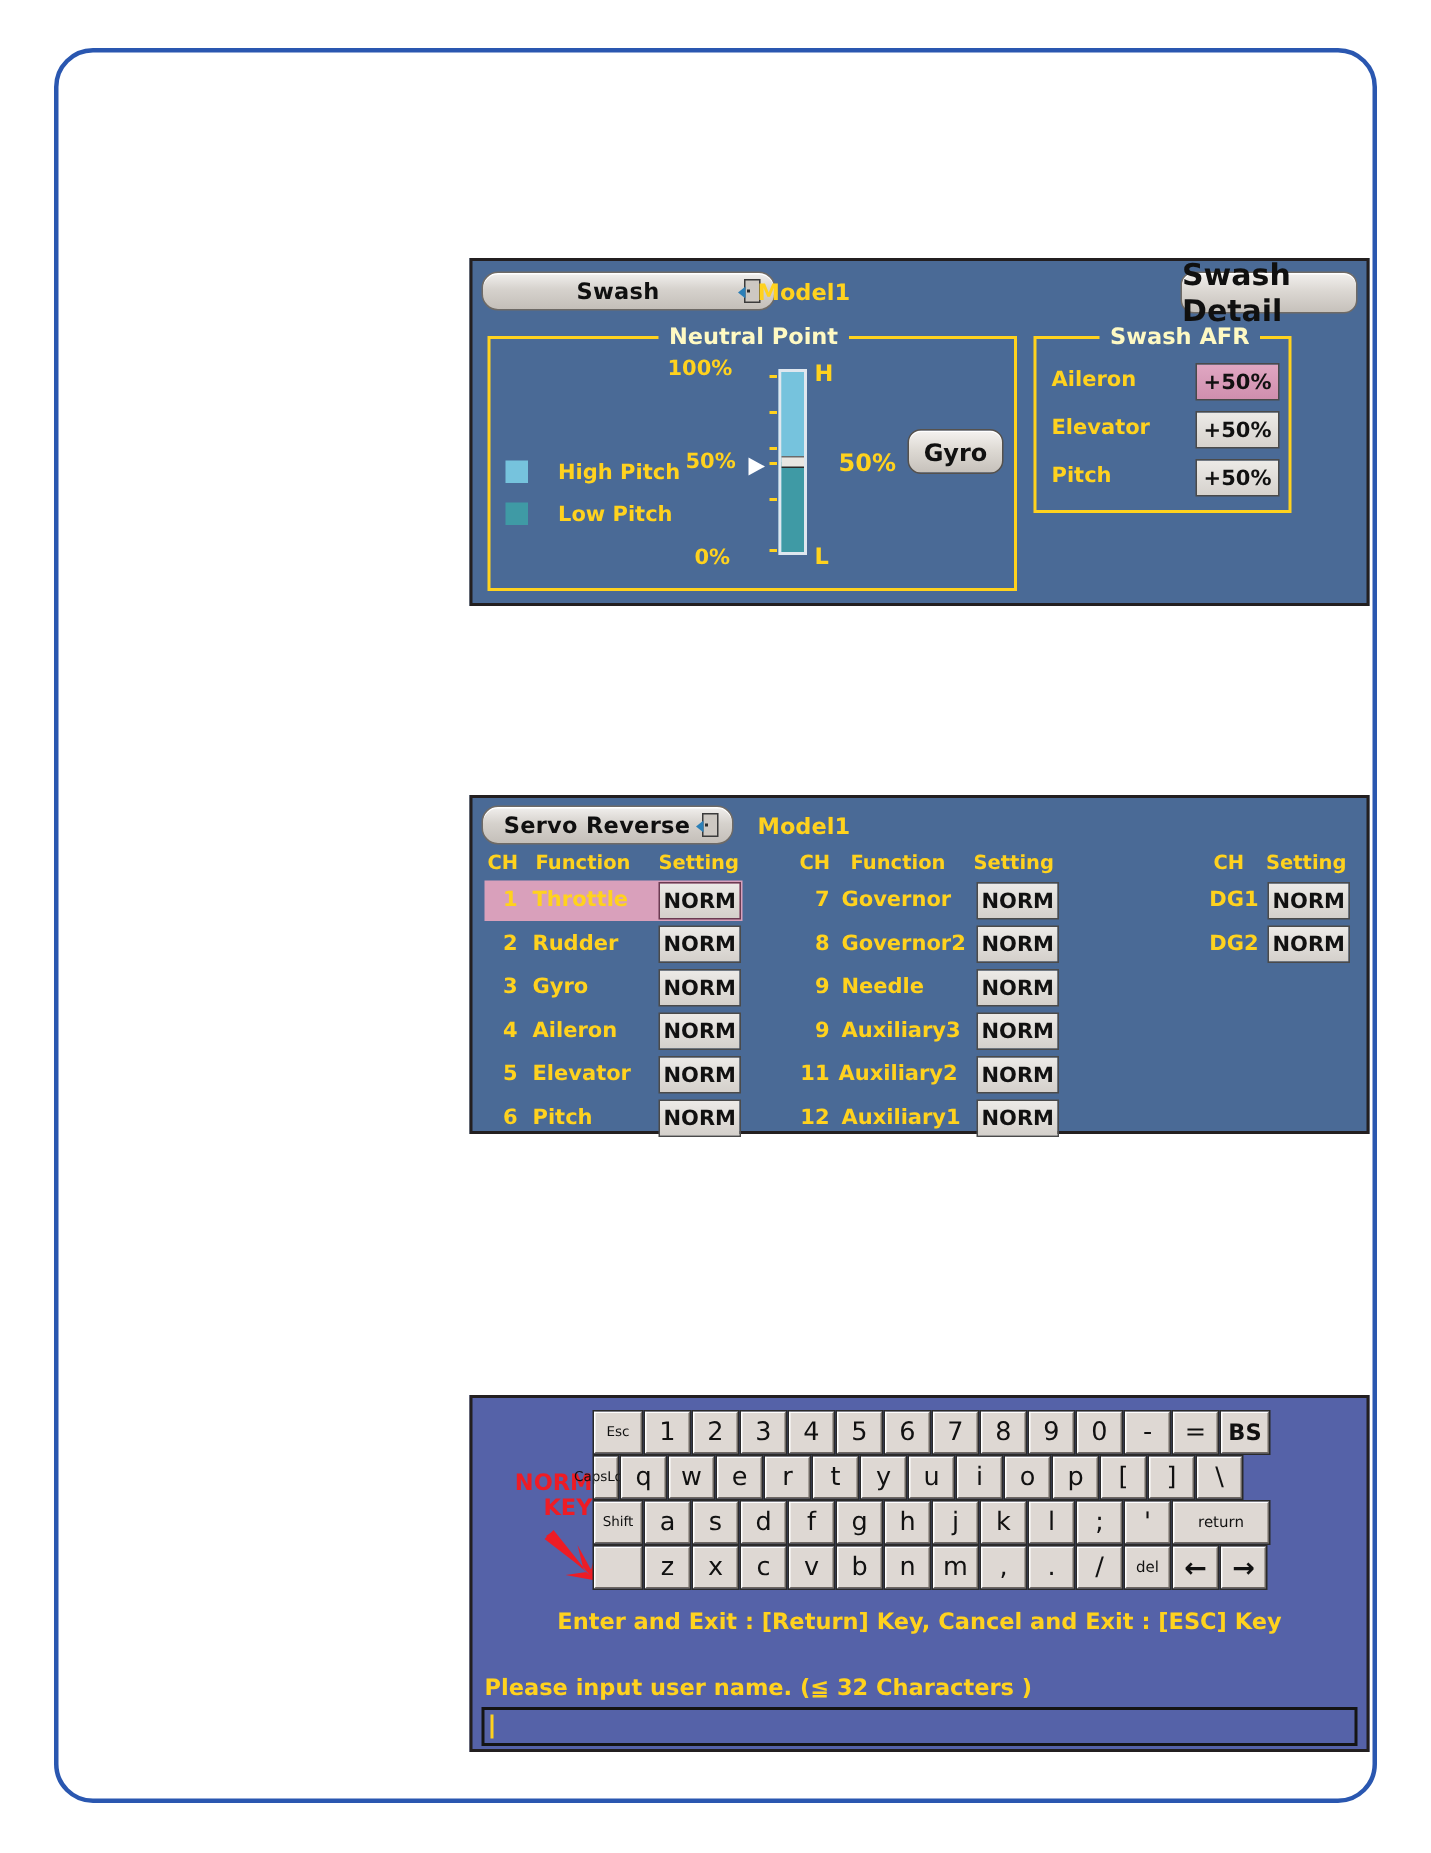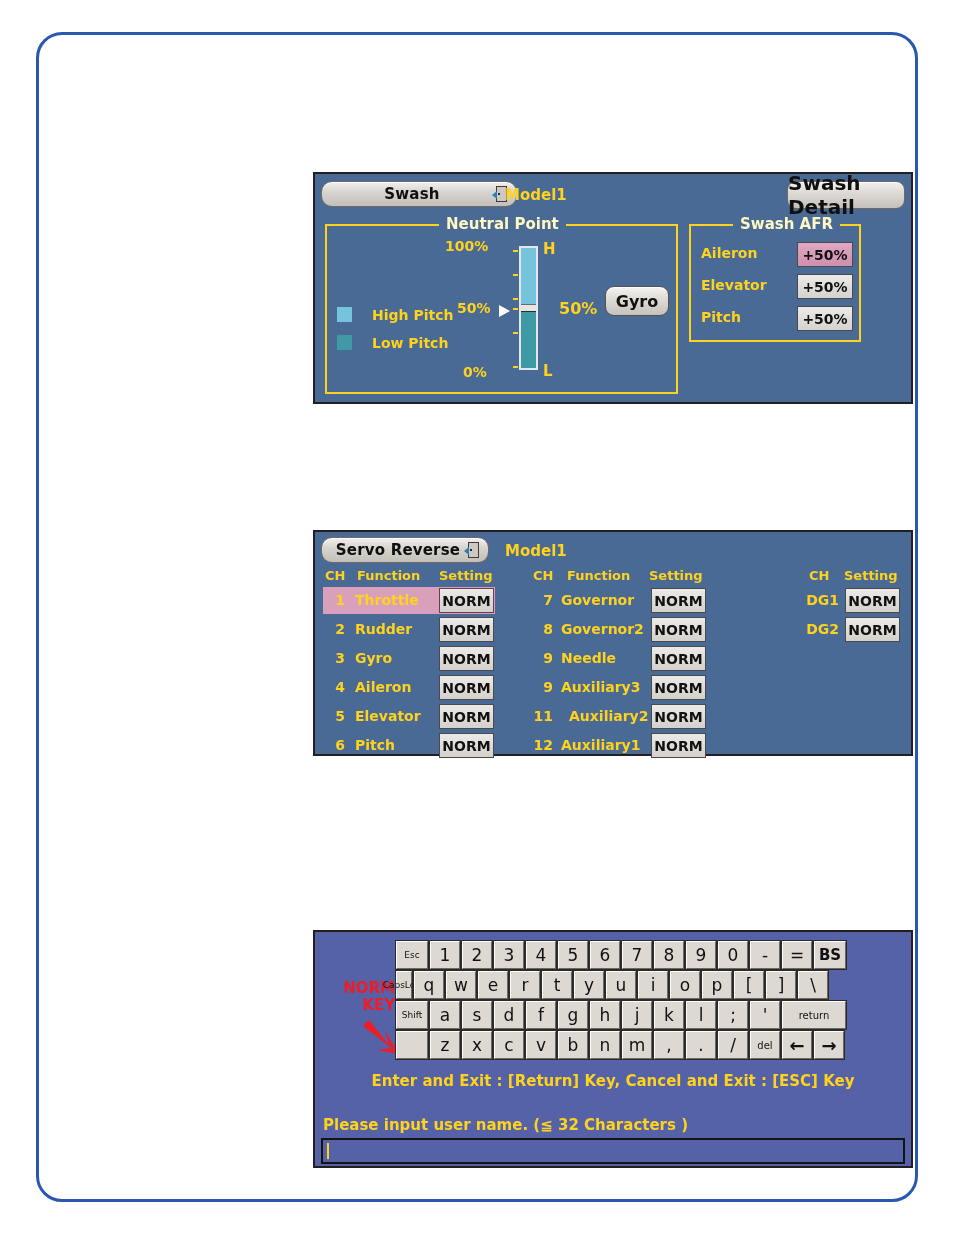--- a/index.html
+++ b/index.html
@@ -366,21 +366,21 @@
       <span class="fn" style="left:34px; top:5px;">Needle</span>
       <span class="norm" style="left:124px; top:1px;">NORM</span>
     </div>
     <div class="srow" style="left:212px; top:142px; width:180px;">
       <span class="ch" style="left:0px;  top:5px; width:26px;">9</span>
       <span class="fn" style="left:34px; top:5px;">Auxiliary3</span>
       <span class="norm" style="left:124px; top:1px;">NORM</span>
     </div>
     <div class="srow" style="left:212px; top:171px; width:180px;">
       <span class="ch" style="left:0px;  top:5px; width:26px;">11</span>
-      <span class="fn" style="left:42px; top:5px;text-align:center;">Auxiliary2</span>
+      <span class="fn" style="left:32px; top:5px;text-align:center;">Auxiliary2</span>
       <span class="norm" style="left:124px; top:1px;">NORM</span>
     </div>
     <div class="srow" style="left:212px; top:200px; width:180px;">
       <span class="ch" style="left:0px;  top:5px; width:26px;">12</span>
       <span class="fn" style="left:34px; top:5px;">Auxiliary1</span>
       <span class="norm" style="left:124px; top:1px;">NORM</span>
     </div>
 
     <div class="srow" style="left:486px; top:55px; width:104px;">
       <span class="ch" style="left:0px; top:5px; width:38px;">DG1</span>

